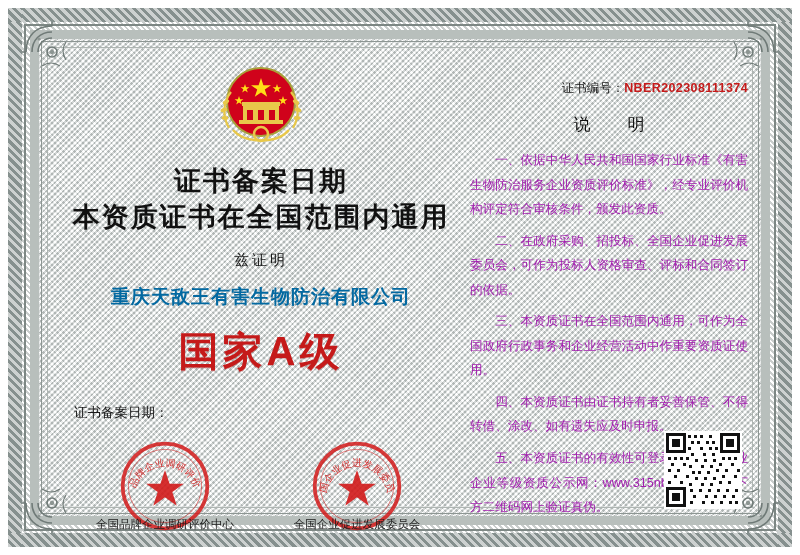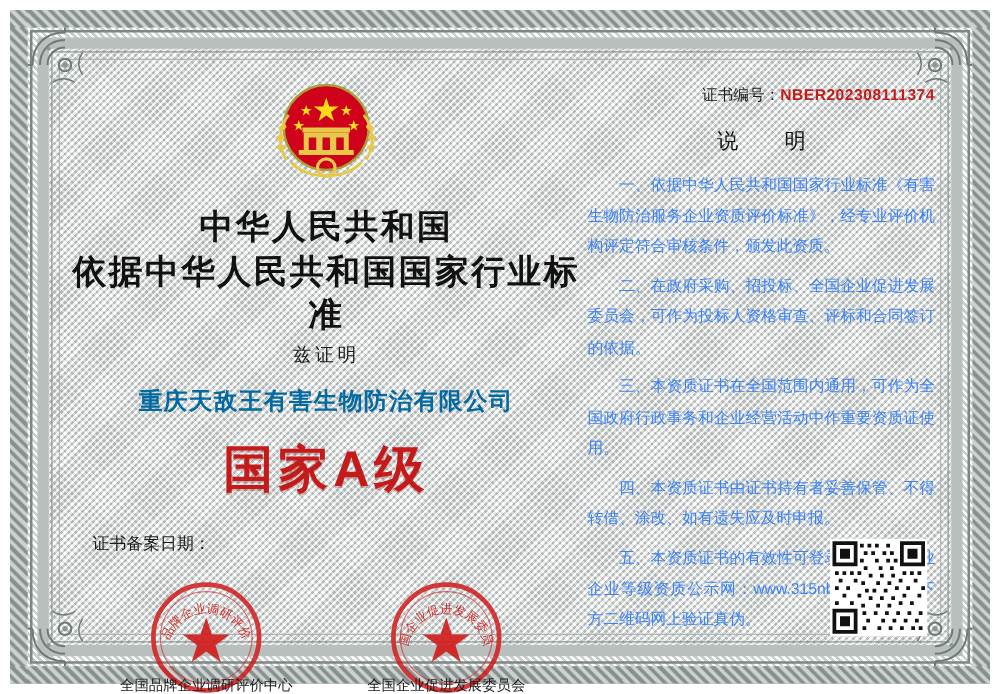--- a/index.html
+++ b/index.html
@@ -108,21 +108,21 @@
     width: 418px;
     position: relative;
     padding-top: 4px;
     display: flex;
     flex-direction: column;
     align-items: center;
   }
   .right-pane {
     flex: 1;
     position: relative;
-    padding-top: 16px;
+    padding-top: 28px;
   }
 
   
   .emblem {
     width: 104px;
     height: 100px;
     margin-top: 2px;
     position: relative;
   }
 
@@ -131,21 +131,21 @@
     color: #111111;
     font-size: 27px;
     font-weight: bold;
     letter-spacing: 2px;
     line-height: 1.32;
     text-align: center;
   }
   .main-title .line2 { display:block; }
 
   .zizhengming {
-    margin-top: 4px;
+    margin-top: 16px;
     font-size: 15px;
     color: #1a1a1a;
     letter-spacing: 3px;
   }
 
   .company-name {
     margin-top: 14px;
     font-size: 19px;
     font-weight: bold;
     color: #0369a1;
@@ -164,21 +164,21 @@
 
   .dates {
     margin-top: 22px;
     align-self: flex-start;
     margin-left: 22px;
     font-size: 13.5px;
     color: #1a1a1a;
     line-height: 1.75;
   }
   .dates .row { display: flex; }
-  .dates .lab { white-space: nowrap; font-family: Liberation Mono, monospace; }
+  .dates .lab { white-space: nowrap; }
   .dates .val { white-space: nowrap; }
 
   
   .seals {
     margin-top: 14px;
     width: 100%;
     display: flex;
     justify-content: center;
     gap: 42px;
     align-items: flex-start;
@@ -218,21 +218,21 @@
     font-size: 17px;
     font-weight: normal;
     color: #111;
     letter-spacing: 10px;
     margin: 2px 0 12px 0;
     padding-left: 10px;
   }
 
   .notice-p {
     font-size: 12.6px;
-    color: #3b82f6;
+    color: #a21caf;
     line-height: 1.95;
     text-align: justify;
     text-justify: inter-ideograph;
     text-indent: 2em;
     margin: 0 0 7px 0;
   }
 
   .qr {
     position: absolute;
     right: 6px;
@@ -356,22 +356,22 @@
             <ellipse cx="89" cy="52" rx="3.4" ry="2" transform="rotate(15 89 52)"></ellipse>
             <ellipse cx="88" cy="60" rx="3.4" ry="2" transform="rotate(-5 88 60)"></ellipse>
           </g>
 
           <circle cx="52" cy="76" r="7" fill="none" stroke="#e8c84a" stroke-width="2.6"></circle>
           <path d="M24 72 C36 86 68 86 80 72" fill="none" stroke="#e8c84a" stroke-width="2.4"></path>
         </svg>
       </div>
 
       <div class="main-title">
-        <span>中华人民共和国</span>
-        <span class="line2">依据中华人民共和国国家行业标准</span>
+        <span>证书备案日期</span>
+        <span class="line2">本资质证书在全国范围内通用</span>
       </div>
 
       <div class="zizhengming">兹证明</div>
 
       <div class="company-name">重庆天敌王有害生物防治有限公司</div>
 
       <div class="grade">国家A级</div>
 
       <div class="dates">
         <div class="row">

